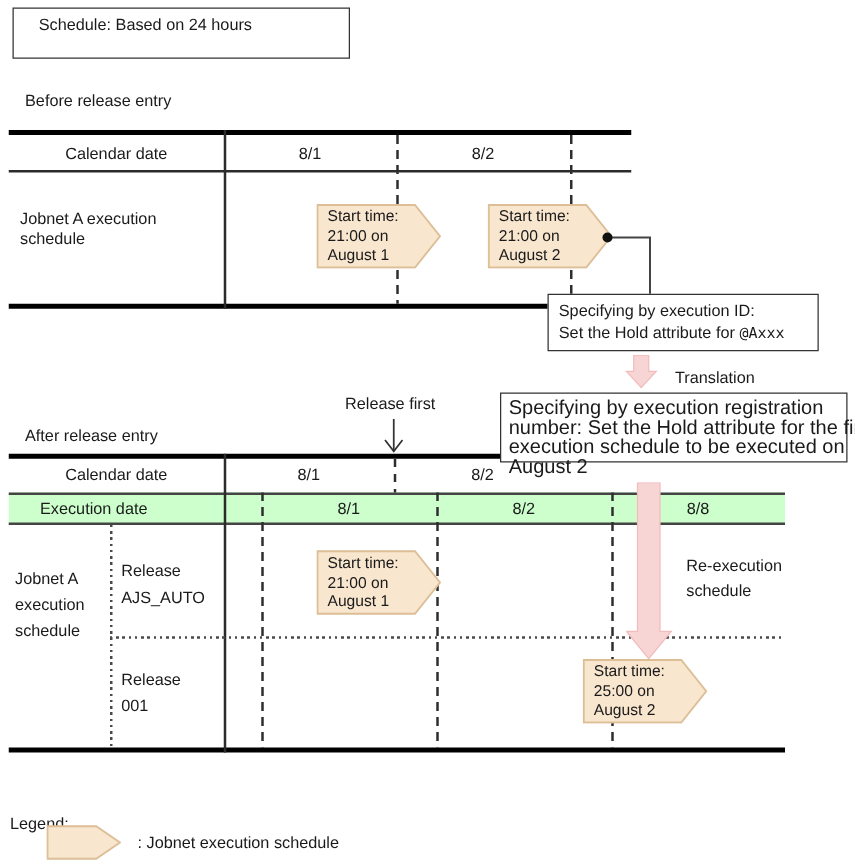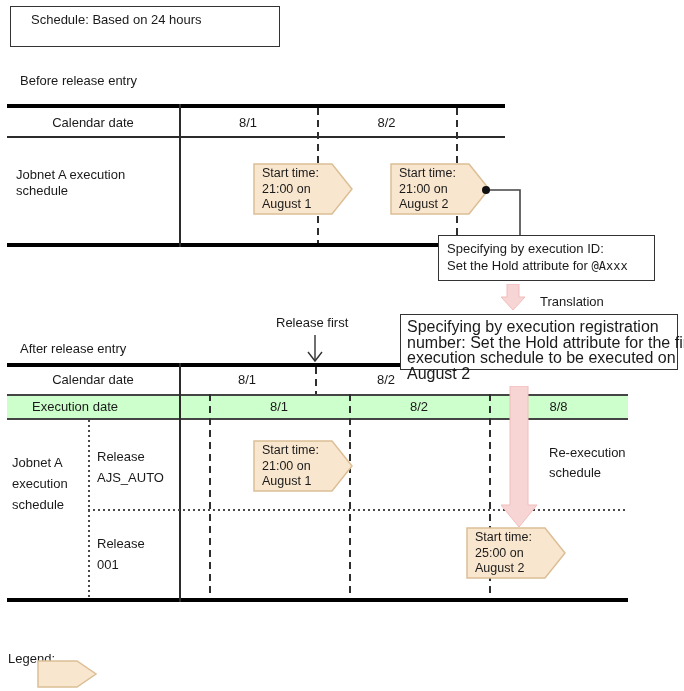--- a/index.html
+++ b/index.html
@@ -153,14 +153,15 @@
         <polygon points="9,0 27,0 27,119 36,119 18,141 0,119 9,119"></polygon>
       </svg>
   </div>
 
   <div class="txt" style="left:8px;top:624px;margin-top:27px;">Legend:</div>
   <div class="sched" style="left:37px;top:660px;width:60px;height:28px;">
     <svg width="60" height="28" viewBox="0 0 60 28" preserveAspectRatio="none">
         <polygon points="1,1 40,1 59,14 40,27 1,27"></polygon>
       </svg>
   </div>
+  <div class="txt" style="left:110px;top:666px;">: Jobnet execution schedule</div>
 
 </div>
 
 </body></html>

